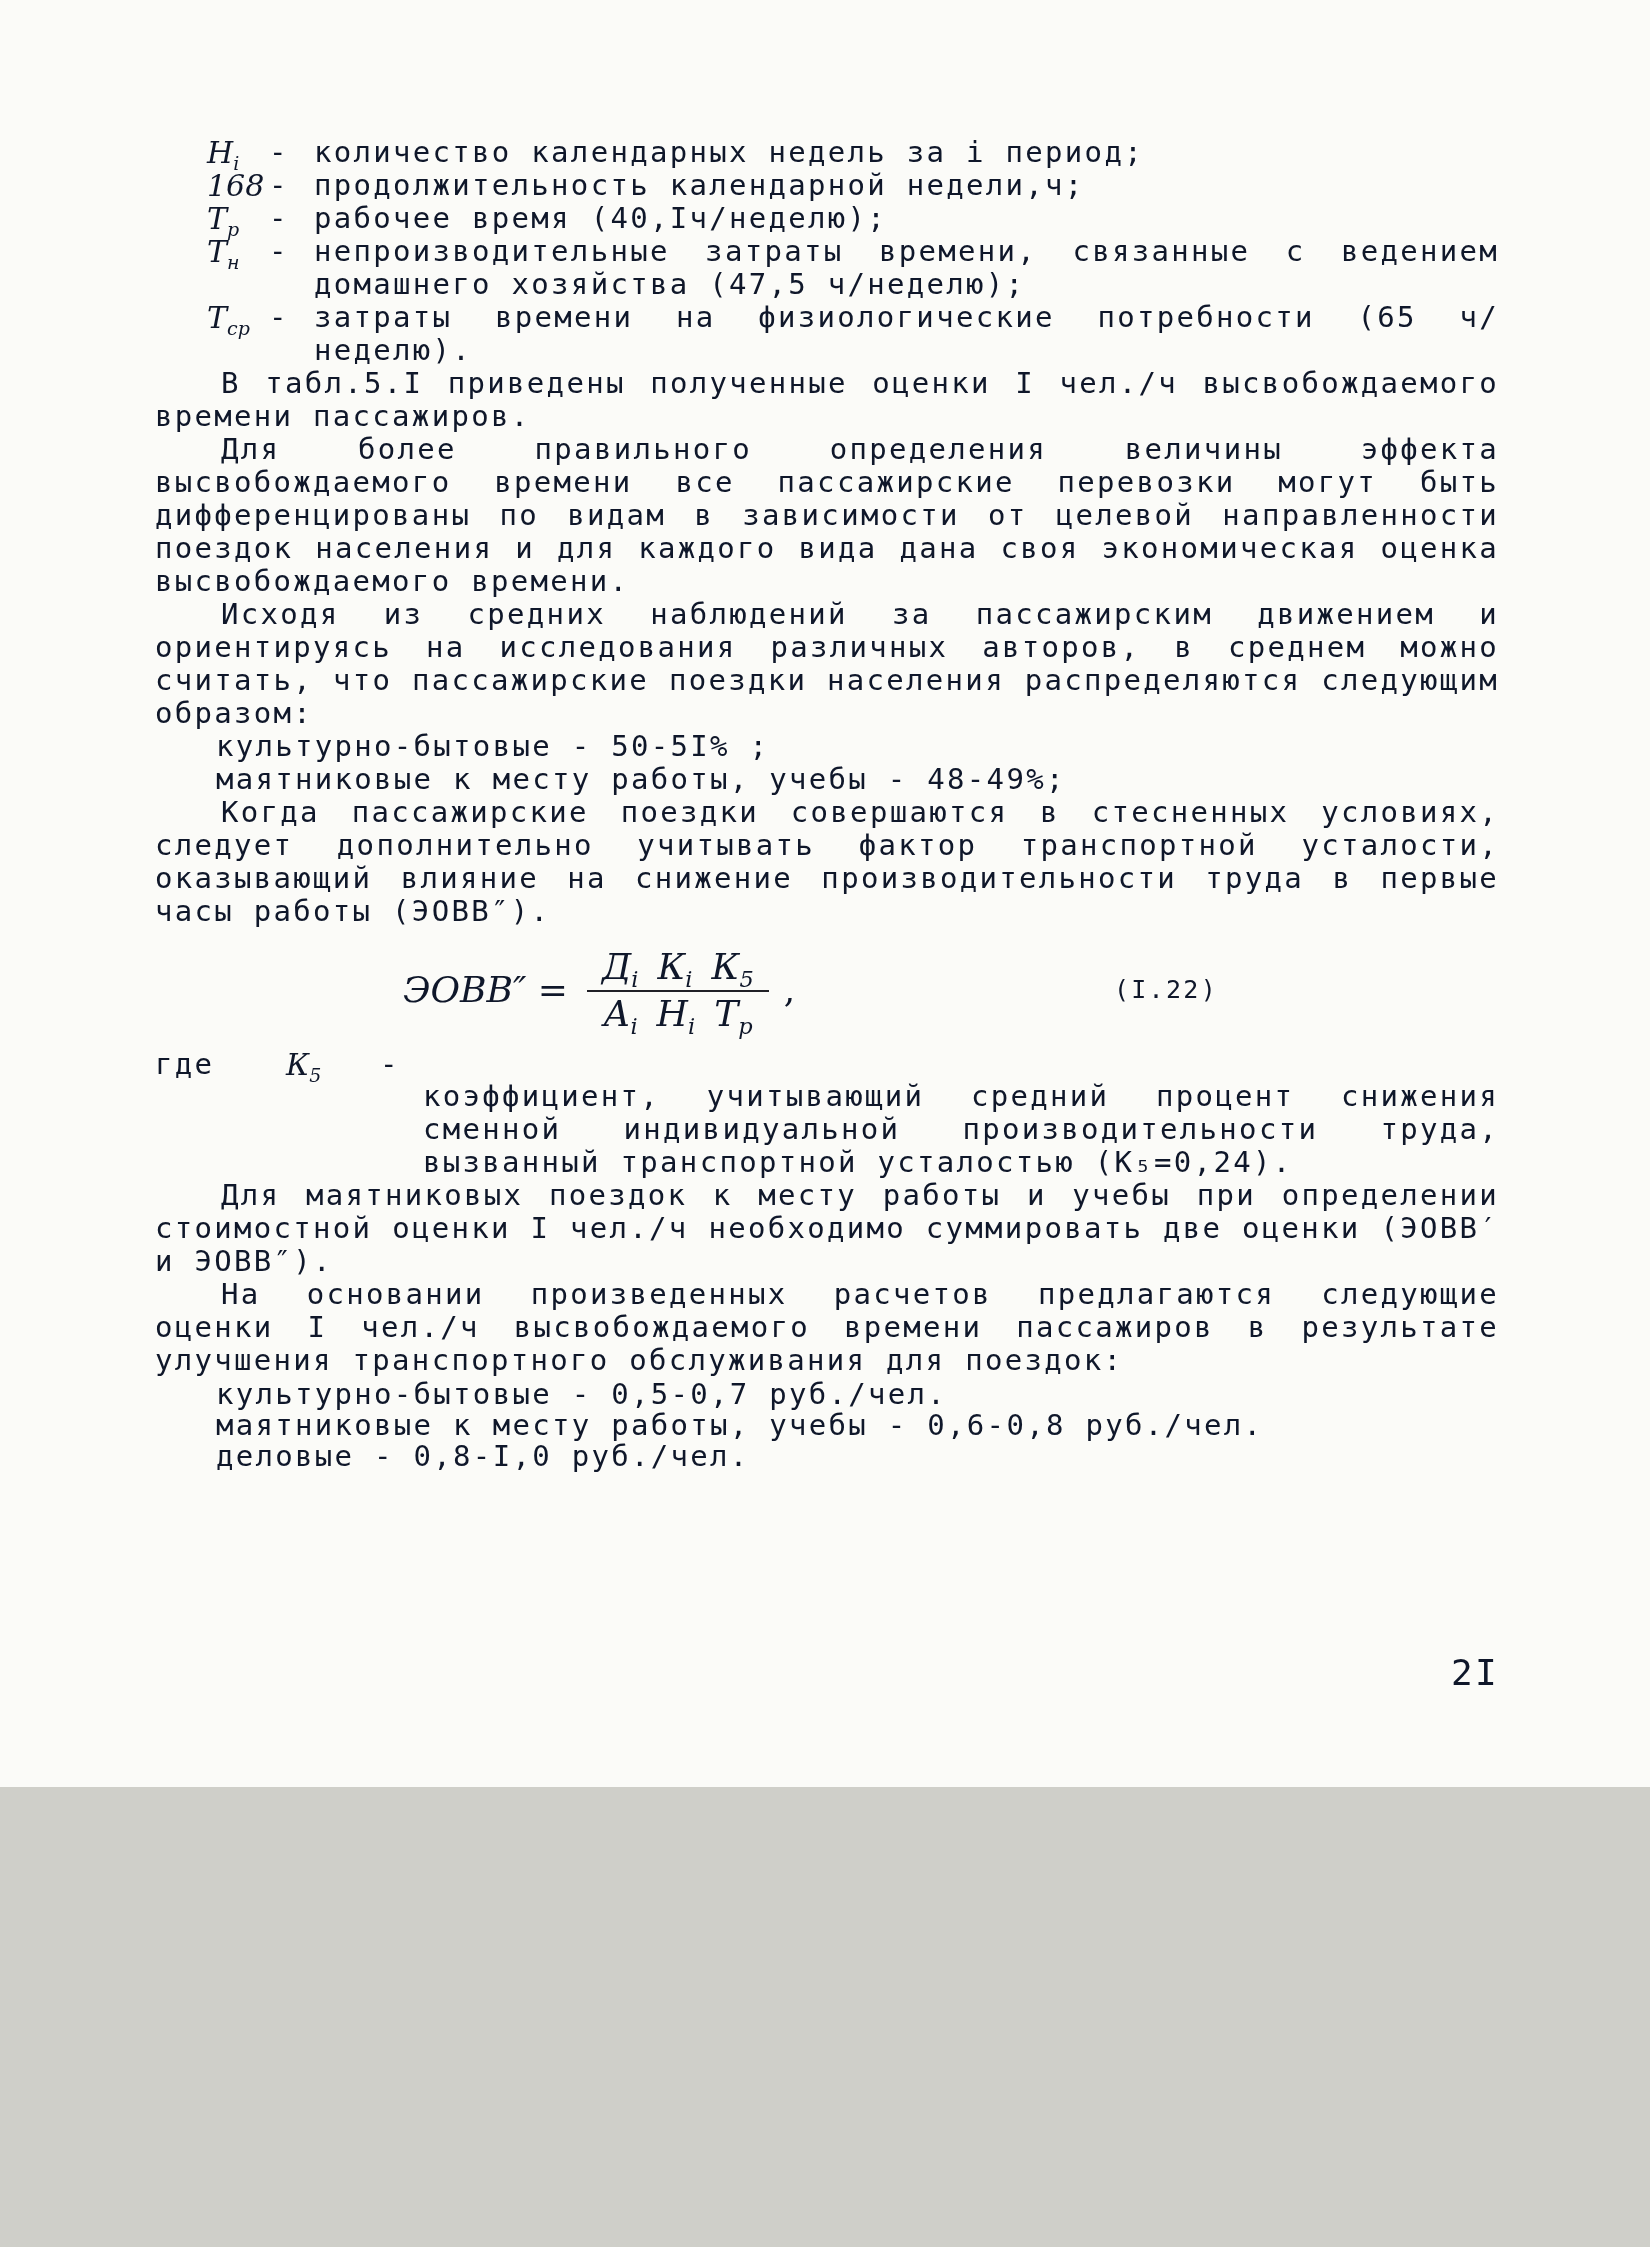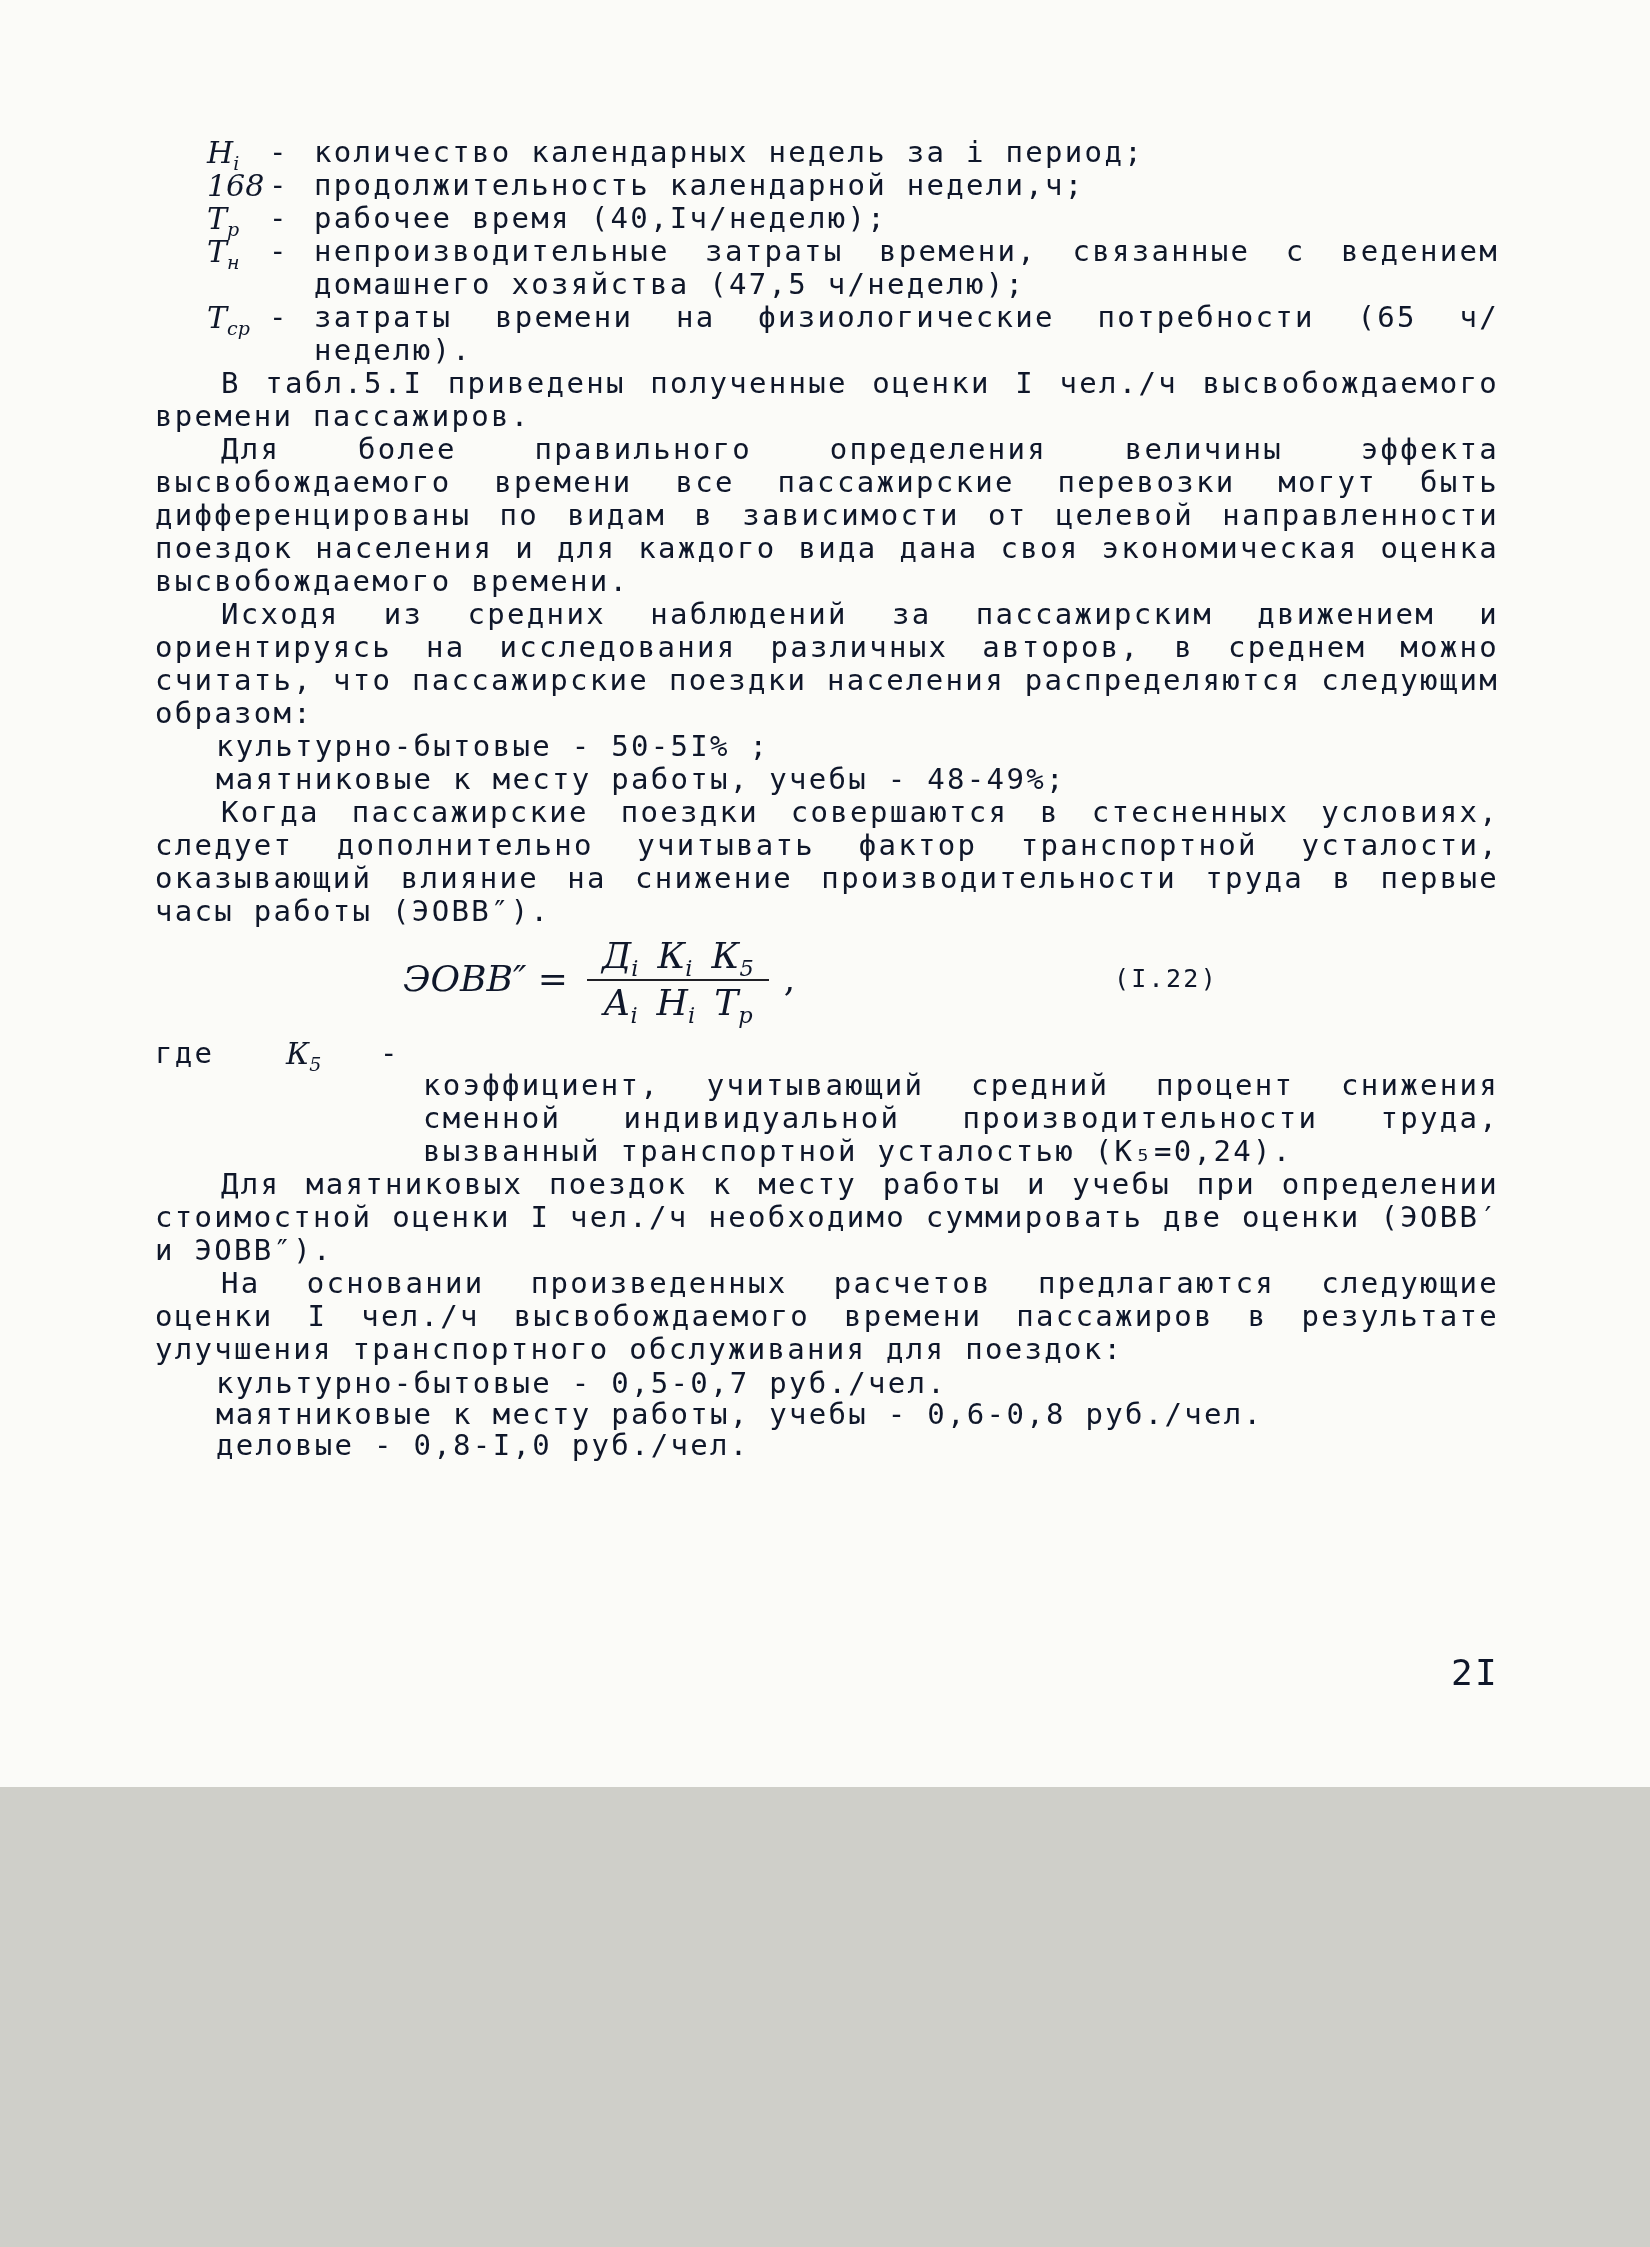--- a/index.html
+++ b/index.html
@@ -27,21 +27,21 @@
   }
   .def-term sub { font-size:19px; line-height:0; }
   .def-dash { flex:none; width:45px; }
   .def-text { flex:1; text-align:justify; }
   
   .para { text-align:justify; text-indent:66px; }
   .plain-list p { margin-left:61px; }
   
   .formula {
     display:flex; align-items:center;
-    margin:8px 0 15px 248px;
+    margin:19px 0 15px 248px;
     font-family:"DejaVu Serif", serif;
     font-style:italic; font-size:36px;
     letter-spacing:0;
     line-height:1.1;
   }
   .f-lhs { margin-right:19px; }
   .frac { display:inline-flex; flex-direction:column; align-items:center; }
   .frac .num {
     padding:0 15px 3px;
     border-bottom:2.8px solid #202026;

